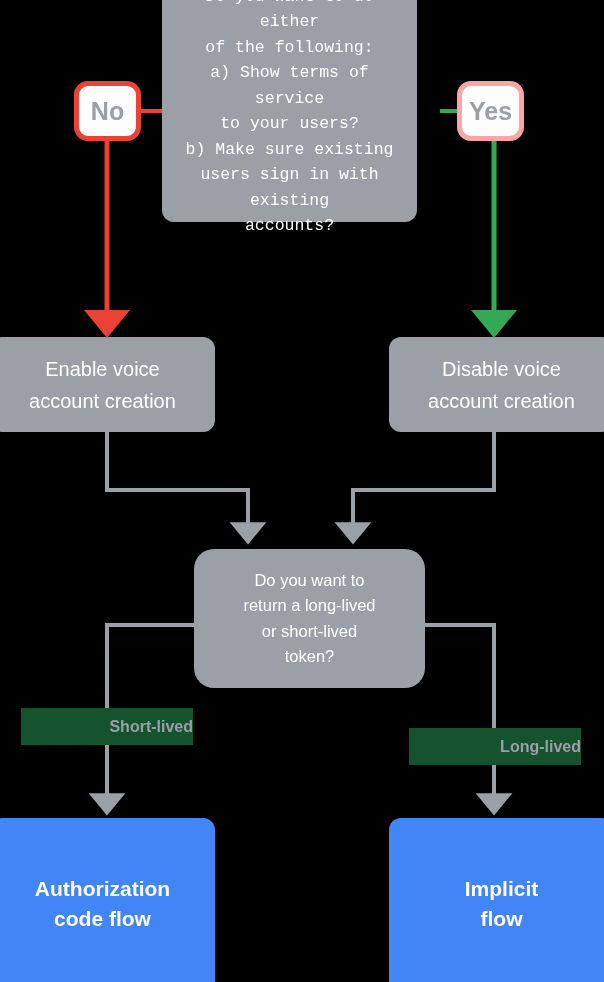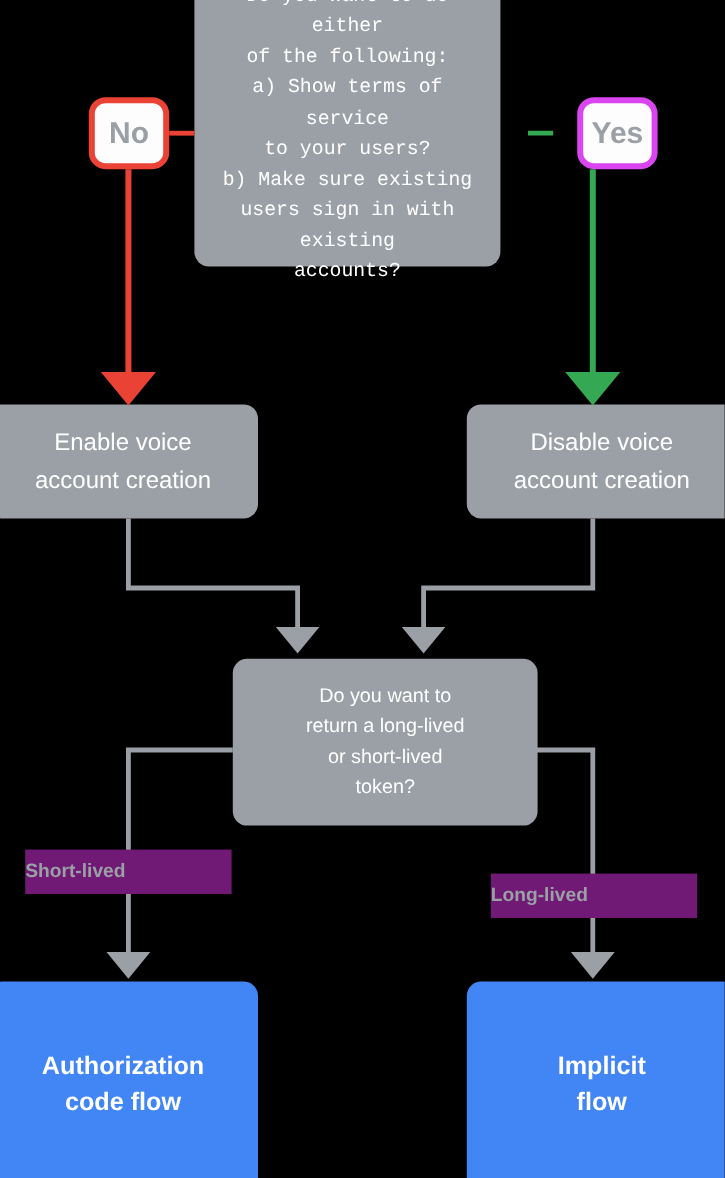--- a/index.html
+++ b/index.html
@@ -43,22 +43,23 @@
     width: 255px;
     height: 222px;
     border-radius: 0 0 12px 12px;
     font-family: Liberation Mono, monospace;
   }
   #decision-1 .txt { font-size: 16.5px; line-height: 25.5px; }
   
   #decision-2 {
     left: 194px;
     top: 549px;
-    width: 254px;
+    width: 231px;
     height: 139px;
+    border-radius: 20px;
   }
   #decision-2 .txt { font-size: 16.5px; line-height: 25.5px; }
   
   #enable-box {
     left: -10px;
     top: 337px;
     width: 225px;
     height: 95px;
   }
   #disable-box {
@@ -83,33 +84,33 @@
     z-index: 6;
   }
   #no-pill {
     left: 74px;
     top: 81px;
     width: 67px;
     height: 60px;
     border: 5px solid #ea4335;
   }
   #yes-pill {
-    left: 481px;
+    left: 457px;
     top: 81px;
     width: 67px;
     height: 60px;
-    border: 5px solid #d946ef;
+    border: 5px solid #fca5a5;
   }
   
   .edge-label {
     position: absolute;
-    background: #701a75;
+    background: #14532d;
     display: flex;
     align-items: center;
-    justify-content: flex-start;
+    justify-content: flex-end;
     font-size: 16px;
     font-weight: bold;
     color: #9aa0a6;
     z-index: 5;
   }
   #label-short {
     left: 21px;
     top: 708px;
     width: 172px;
     height: 37px;

